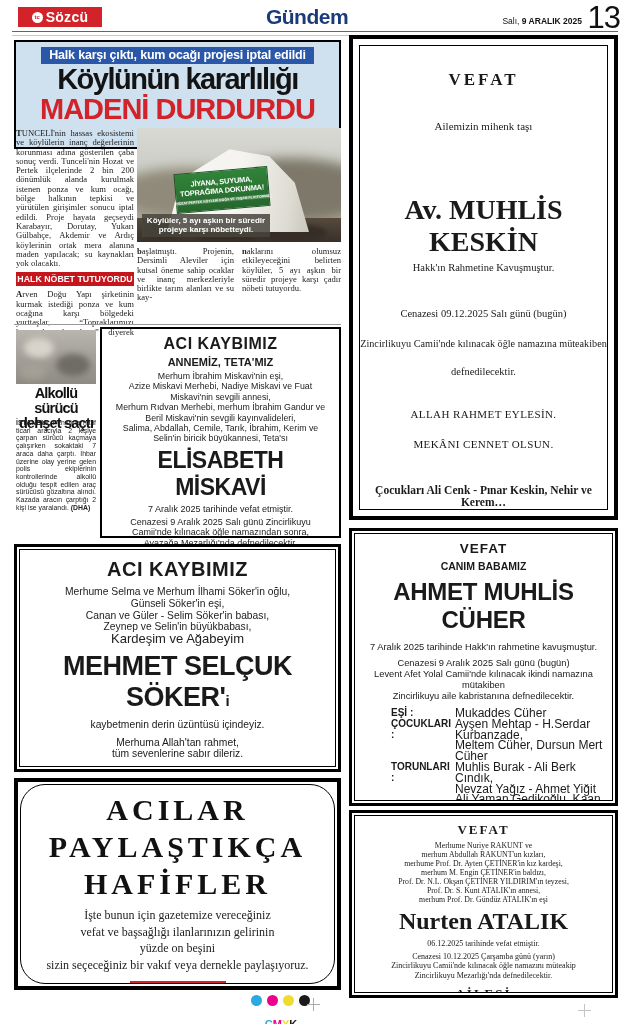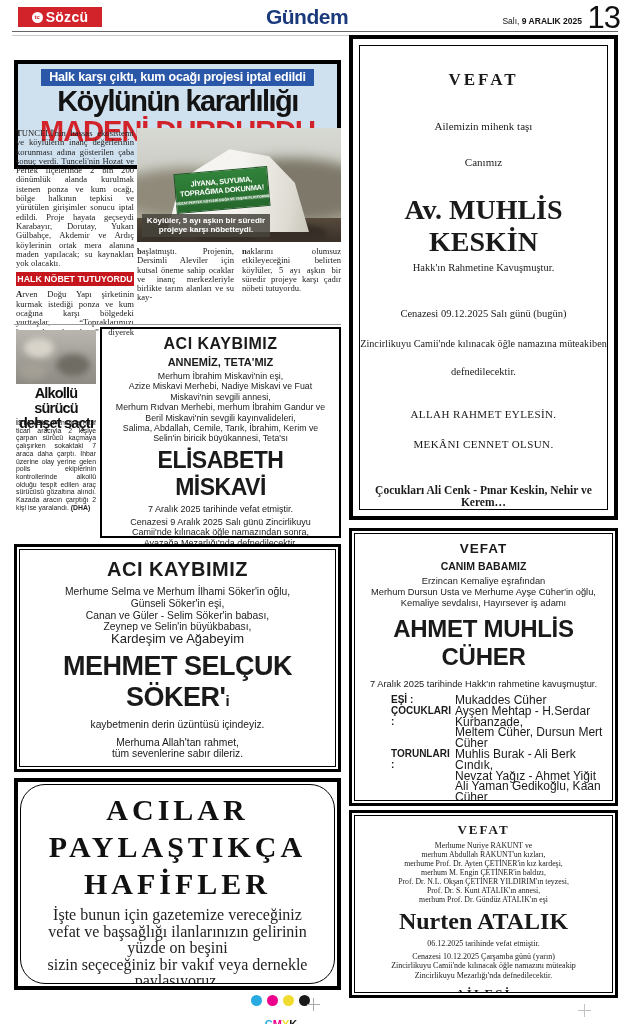--- a/index.html
+++ b/index.html
@@ -14,21 +14,21 @@
   .tcbadge{width:11px;height:11px;border-radius:50%;background:#fff;color:var(--accent_red,#d2232a);
         font-size:6px;font-weight:bold;display:flex;align-items:center;justify-content:center;}
   .logotext{color:#fff;font-weight:800;font-size:14px;letter-spacing:.3px;}
   .section-title{left:0;right:16px;top:5px;text-align:center;font-size:21px;font-weight:800;
         color:var(--navy,#1a3a7c);letter-spacing:-.5px;}
   .dateline{right:48px;top:16px;font-size:8.5px;color:#111;}
   .pagenum{right:10px;top:0px;font-size:31px;font-weight:400;letter-spacing:-1px;color:#111;}
   .mastrule{left:12px;width:606px;top:31px;height:3px;border-top:1px solid #666;border-bottom:1px solid #c9c9c9;}
 
   
-  .hbox{left:14px;top:40px;width:327px;height:109px;background:var(--headline_bg,#cfe0ef);border:4px solid #000000;box-sizing:border-box;margin-top:20px;}
+  .hbox{left:14px;top:40px;width:327px;height:109px;background:var(--headline_bg,#cfe0ef);border:2px solid #000000;box-sizing:border-box;}
   .kicker{margin:5px auto 0;width:fit-content;background:var(--kicker_bg,#2b57a8);color:#fff;
         font-weight:700;font-size:12.5px;padding:1px 8px 2px;letter-spacing:-.2px;}
   .h1a{text-align:center;font-size:29px;font-weight:800;letter-spacing:-1.5px;line-height:1.02;color:#131313;margin-top:1px;}
   .h1b{text-align:center;font-size:29px;font-weight:800;letter-spacing:-1px;line-height:1.0;color:var(--accent_red,#d2232a);}
   .newsbody{font:8.6px/9.3px "Liberation Serif",serif;text-align:justify;color:#222;}
   .newsbody::first-letter{font-weight:bold;}
   .subhead{background:var(--subhead_bg,#c5161d);color:#fff;font-weight:700;font-size:8.8px;
         text-align:center;padding:2px 0;margin:4px 0;font-family:"Liberation Sans",sans-serif;}
   
   .photo{left:137px;top:128px;width:204px;height:114px;overflow:hidden;background:linear-gradient(#d7d9d3 0%,#c7c7be 55%,#b5b1a2 72%,#9a927f 100%);}
@@ -63,21 +63,21 @@
         text-align:center;padding:6px 8px;}
   .sobox{left:14px;top:544px;width:327px;height:228px;}
   .sobox .inner{text-align:center;padding:8px 10px;}
   .cbox{left:349px;top:528px;width:269px;height:278px;}
   .cbox .inner{text-align:center;padding:7px 8px;}
   .abox{left:349px;top:810px;width:269px;height:188px;font-family:"Liberation Serif",serif;}
   .abox .inner{text-align:center;padding:6px;}
   .adbox{left:14px;top:778px;width:327px;height:212px;border-width:4px;font-family:"Liberation Serif",serif;}
   .adbox .inner{text-align:center;padding-top:6px;border-radius:25px;}
   .adtitle{font-size:30px;line-height:37px;font-weight:700;letter-spacing:4px;color:#111;}
-  .adline{font-size:16px;line-height:16.5px;color:#222;}
+  .adline{font-size:12px;line-height:16.5px;color:#222;}
   .adlogo{margin:8px auto 0;width:96px;height:17px;background:var(--accent_red,#d2232a);
         display:flex;align-items:center;justify-content:center;gap:3px;font-family:"Liberation Sans",sans-serif;}
   .adlogo .logotext{font-size:12px;}
 
   .relline{font-size:8.8px;line-height:10.4px;color:#222;}
   .famrow{display:flex;text-align:left;}
   .famlabel{width:64px;flex:none;font-weight:700;font-size:10px;line-height:10.8px;}
   .famval{font-weight:400;font-size:12px;line-height:10.8px;}
 
   
@@ -159,21 +159,20 @@
     <div style="font-size:9px;line-height:10.5px;margin-top:3px;padding:0 4px;">Cenazesi 9 Aralık 2025 Salı günü Zincirlikuyu Camii'nde kılınacak öğle namazından sonra, Ayazağa Mezarlığı'nda defnedilecektir.</div>
     <div style="font-size:9.5px;font-weight:700;margin-top:4px;">Meleğimiz, ışıklar içinde uyu.</div>
     <div style="font-size:14px;font-weight:800;letter-spacing:2px;margin-top:2px;">AİLESİ</div>
     <div style="font-size:6.6px;color:#444;margin-top:5px;">Çelenk gönderilmemesi, arzu edenlerin TEV veya ÇEV'e bağışta bulunmalarını rica ederiz.</div>
   </div>
 
   <div class="obox kbox">
     <div class="inner">
       <div class="kline" style="top:24px;font-size:17px;font-weight:700;letter-spacing:3px;">VEFAT</div>
       <div class="kline" style="top:74px;font-size:11px;">Ailemizin mihenk taşı</div>
-      <div class="kline" style="top:110px;font-size:11px;">Canımız</div>
       <div class="kline" style="top:148px;font-size:28px;font-weight:700;">Av. MUHLİS KESKİN</div>
       <div class="kline" style="top:216px;font-size:10.5px;">Hakk'ın Rahmetine Kavuşmuştur.</div>
       <div class="kline" style="top:262px;font-size:10.5px;">Cenazesi 09.12.2025 Salı günü (bugün)</div>
       <div class="kline" style="top:292px;font-size:10.2px;">Zincirlikuyu Camii'nde kılınacak öğle namazına müteakiben</div>
       <div class="kline" style="top:320px;font-size:10.5px;">defnedilecektir.</div>
       <div class="kline" style="top:362px;font-size:11px;letter-spacing:.4px;">ALLAH RAHMET EYLESİN.</div>
       <div class="kline" style="top:392px;font-size:11px;letter-spacing:.4px;">MEKÂNI CENNET OLSUN.</div>
       <div class="kline" style="top:438px;font-size:11.5px;font-weight:700;">Çocukları Ali Cenk - Pınar Keskin, Nehir ve Kerem…</div>
     </div>
   </div>
@@ -194,27 +193,27 @@
       <div style="font-size:10.3px;">tüm sevenlerine sabır dileriz.</div>
       <div style="font-size:14.5px;font-weight:800;margin-top:8px;">MEHLİKA ATAY - AYŞE RAMAZANOĞULLARI</div>
 
     </div>
   </div>
 
   <div class="obox cbox">
     <div class="inner">
       <div style="font-size:13.5px;font-weight:800;letter-spacing:1px;">VEFAT</div>
       <div style="font-size:10.5px;font-weight:700;margin-top:4px;">CANIM BABAMIZ</div>
-      <div style="margin-top:4px;">
-        <div style="font-size:9.3px;line-height:11px;color:#222;">Erzincan Kemaliye eşrafından</div>
-        <div style="font-size:9.3px;line-height:11px;color:#222;">Merhum Dursun Usta ve Merhume Ayşe Cüher'in oğlu,</div>
-        <div style="font-size:9.3px;line-height:11px;color:#222;">Kemaliye sevdalısı, Hayırsever iş adamı</div>
-      </div>
       <div style="font-size:24px;font-weight:900;margin-top:6px;letter-spacing:-.3px;">AHMET MUHLİS CÜHER</div>
       <div style="font-size:9.3px;margin-top:8px;">7 Aralık 2025 tarihinde Hakk'ın rahmetine kavuşmuştur.</div>
+      <div style="margin-top:6px;">
+        <div style="font-size:9.3px;line-height:11px;">Cenazesi 9 Aralık 2025 Salı günü (bugün)</div>
+        <div style="font-size:9.3px;line-height:11px;">Levent Afet Yolal Camii'nde kılınacak ikindi namazına mütakiben</div>
+        <div style="font-size:9.3px;line-height:11px;">Zincirlikuyu aile kabristanına defnedilecektir.</div>
+      </div>
       <div style="margin:6px 0 0 28px;">
         <div class="famrow">
           <span class="famlabel">EŞİ :</span>
           <span class="famval pre">Mukaddes Cüher</span>
         </div>
         <div class="famrow">
           <span class="famlabel">ÇOCUKLARI :</span>
           <span class="famval pre">Ayşen Mehtap - H.Serdar Kurbanzade,
 Meltem Cüher, Dursun Mert Cüher</span>
         </div>

